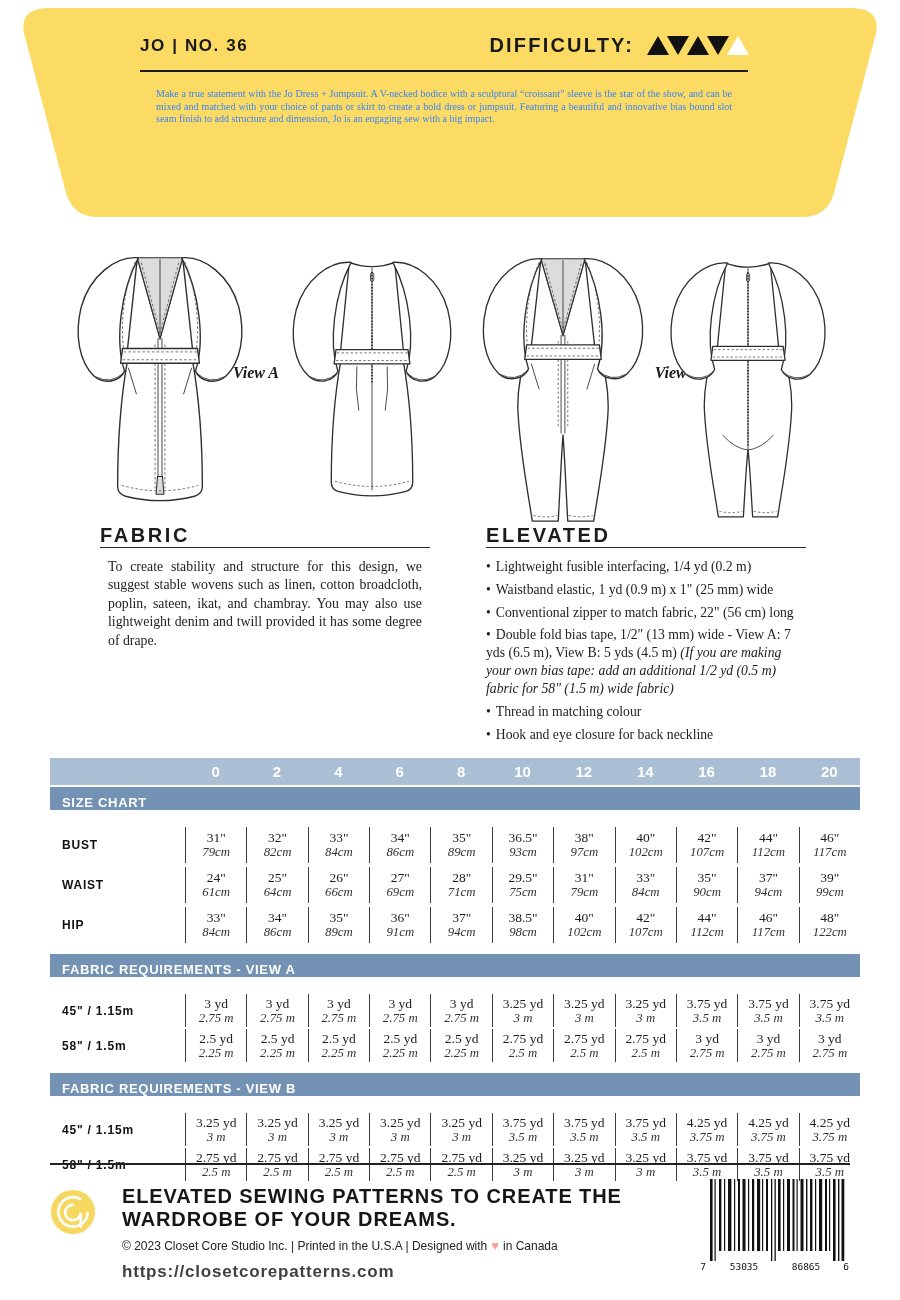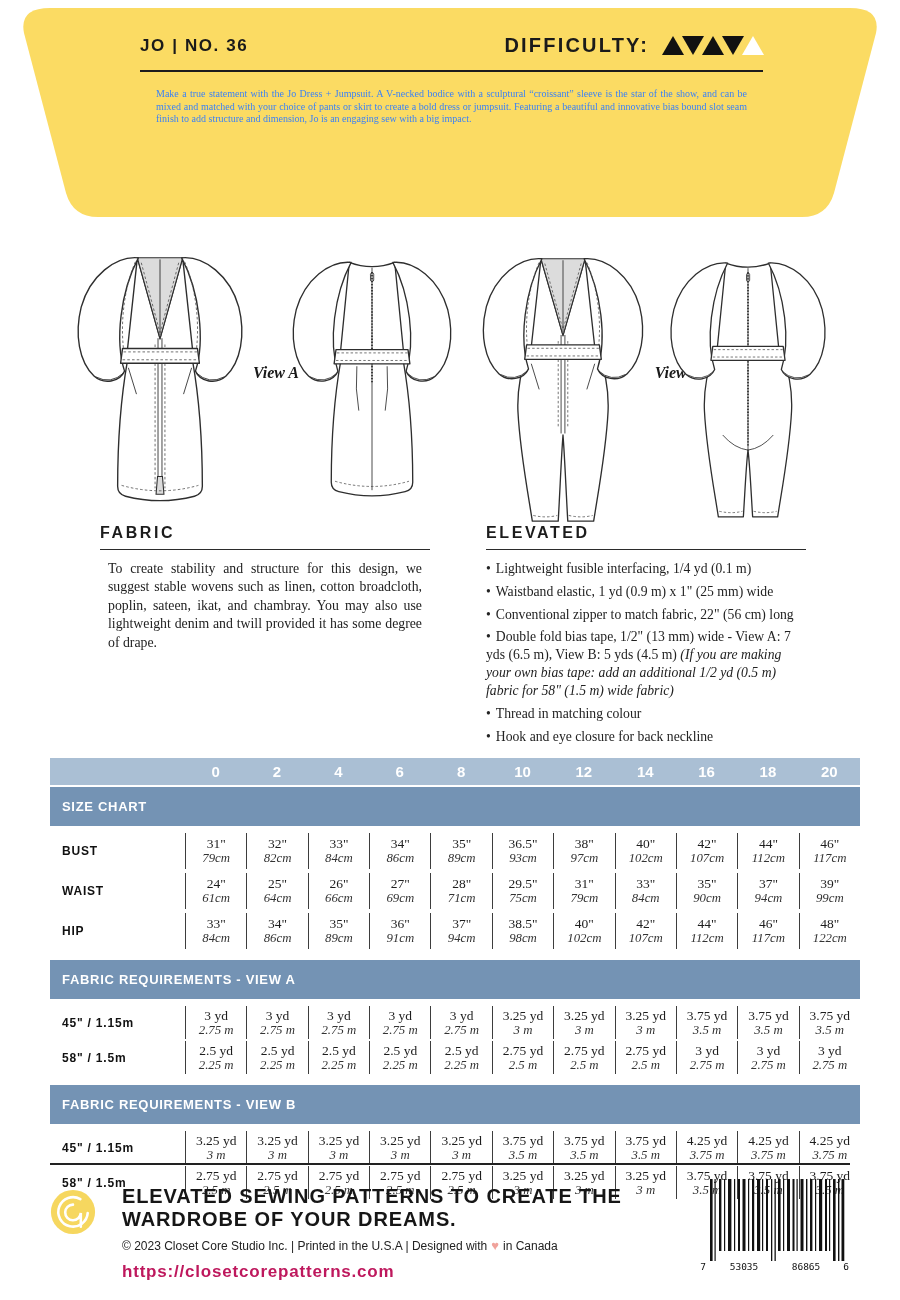--- a/index.html
+++ b/index.html
@@ -2,21 +2,21 @@
 <html style="--flap-yellow: #fbdb63; --light-blue: #aabfd4; --band-blue: #7493b4; --heart-pink: #f0a29b; --logo-yellow: #f6d75f;"><head>
 <meta charset="utf-8">
 <style>
   html,body{margin:0;padding:0;background:#e8e8e8;}
   .page{position:relative;width:900px;height:1300px;background:#fff;margin:0 auto;
         font-family:"Liberation Sans",sans-serif;color:#1a1a1a;overflow:hidden;}
 
   
   .flap{position:absolute;top:0;left:0;width:900px;height:225px;}
   .flap svg{position:absolute;top:0;left:0;}
-  .flap-inner{position:absolute;left:140px;right:137px;top:34px;}
+  .flap-inner{position:absolute;left:140px;right:152px;top:34px;}
   .flap-head{display:flex;justify-content:space-between;align-items:center;}
   .pattern-title{font-size:17px;font-weight:bold;letter-spacing:1.6px;}
   .difficulty{display:flex;align-items:center;gap:14px;}
   .difficulty-label{font-size:20px;letter-spacing:2.2px;font-weight:600;}
   .tri-row{display:flex;align-items:center;}
   .tri{width:0;height:0;border-left:11px solid transparent;border-right:11px solid transparent;margin:0 -1px;}
   .tri.up{border-bottom:19px solid #111;}
   .tri.down{border-top:19px solid #111;}
   .tri.up.empty{border-bottom-color:#fff;}
   .flap-rule{border:0;border-top:2px solid #1c1c1c;margin:13px 0 11px 0;}
@@ -25,66 +25,66 @@
 
   
   .views{position:absolute;top:240px;left:0;width:900px;height:296px;}
   .views svg{position:absolute;}
   #dress-front{left:66px;top:6px;width:188px;height:264px;}
   #dress-back{left:282px;top:6px;width:180px;height:264px;}
   #jump-front{left:472px;top:3px;width:182px;height:292px;}
   #jump-back{left:660px;top:3px;width:176px;height:292px;}
   .view-label{position:absolute;width:72px;text-align:center;top:124px;
               font-family:"Liberation Serif",serif;font-style:italic;font-weight:bold;font-size:16px;}
-  #view-a-label{left:240px;} #view-b-label{left:642px;}
+  #view-a-label{left:220px;} #view-b-label{left:642px;}
   .ln{fill:#fff;stroke:#2e2e2e;stroke-width:1.4;stroke-linejoin:round;stroke-linecap:round;}
   .shade{fill:#dcdcdc;stroke:#2e2e2e;stroke-width:1.1;}
   .thin{fill:none;stroke:#2e2e2e;stroke-width:.9;stroke-linecap:round;}
   .dash{fill:none;stroke:#4a4a4a;stroke-width:.8;stroke-dasharray:2.6 2.2;}
   .zip{fill:none;stroke:#2e2e2e;stroke-width:1.8;stroke-dasharray:1.4 1.8;}
 
   
   .columns{position:absolute;top:524px;left:100px;width:706px;display:flex;gap:56px;}
   .col-fabric{width:330px;} .col-supplies{width:320px;}
-  .col-head{font-size:16px;font-weight:bold;letter-spacing:2.6px;color:#1c1c1c;
-            border-bottom:1.6px solid #2b2b2b;padding-bottom:7px;margin:0 0 10px 0;}
+  .col-head{font-size:20px;font-weight:bold;letter-spacing:2.6px;color:#1c1c1c;
+            border-bottom:1.6px solid #2b2b2b;margin:0 0 10px 0;}
   .col-body{font-family:"Liberation Serif",serif;font-size:13.8px;line-height:1.34;
             text-align:justify;margin:8px;color:#222;}
   .sup-list{margin:0;padding:0;list-style:none;font-family:"Liberation Serif",serif;
             font-size:13.7px;line-height:1.3;color:#222;}
   .sup-list li{margin-bottom:5px;}
   .sup-list .bullet{margin-right:5px;}
   .sup-list i{font-family:"Liberation Serif",serif;}
 
   
   .tables{position:absolute;top:758px;left:50px;width:810px;}
   .grid-row{display:grid;grid-template-columns:135px repeat(11,1fr);}
   .sizes-row{background:var(--light-blue);height:27px;align-items:center;margin-bottom:2px;}
   .size-num{text-align:center;color:#fff;font-weight:bold;font-size:15px;}
-  .band{background:var(--band-blue);height:39px;display:flex;align-items:center;
-        padding-left:12px;color:#fff;font-weight:bold;font-size:13px;letter-spacing:.7px;margin-bottom:7px;}
+  .band{background:var(--band-blue);height:23px;display:flex;align-items:flex-end;
+        padding-left:12px;color:#fff;font-weight:bold;font-size:13px;letter-spacing:.7px;margin-bottom:17px;}
   .band.mt{margin-top:11px;}
   .m-row{height:36px;margin-bottom:4px;}
   .f-row{height:33px;margin-bottom:2px;}
   .row-label{display:flex;align-items:center;padding-left:12px;font-weight:bold;
              font-size:12px;letter-spacing:.8px;color:#111;}
   .vcell{border-left:1px solid #3d3d3d;display:flex;flex-direction:column;
          justify-content:center;text-align:center;}
   .l1{font-family:"Liberation Serif",serif;font-size:13.5px;color:#1d1d1d;line-height:1.13;}
   .l2{font-family:"Liberation Serif",serif;font-style:italic;font-size:12.8px;color:#333;line-height:1.13;}
 
   
   .footer{position:absolute;top:1163px;left:50px;width:800px;border-top:2px solid #222;
           display:flex;align-items:flex-start;padding-top:10px;}
   .logo{margin-top:14px;flex:0 0 auto;}
   .footer-text{margin-left:26px;flex:1 1 auto;}
   .tagline{font-size:20px;font-weight:bold;letter-spacing:.9px;margin:10px 0 0 0;color:#161616;}
   .copyright{font-size:12px;margin:7px 0 0 0;color:#222;}
   .heart{color:var(--heart-pink);margin:0 4px;font-size:13px;}
-  .site-url{font-size:17px;font-weight:bold;letter-spacing:.8px;margin:9px 0 0 0;color:#be185d;}
+  .site-url{font-size:17px;font-weight:bold;letter-spacing:.8px;margin:9px 0 0 0;color:#404040;}
   .barcode{flex:0 0 auto;margin-top:2px;}
   .bc-digit{font-family:"DejaVu Sans Mono",monospace;font-size:9.5px;fill:#111;}
 </style>
 </head>
 <body>
 
 <div class="page">
 
   <div class="flap">
     <svg width="900" height="225" viewBox="0 0 900 225">
@@ -178,21 +178,21 @@
   </div>
 
   <div class="columns">
     <div class="col-fabric">
       <h3 class="col-head">FABRIC</h3>
       <p class="col-body">To create stability and structure for this design, we suggest stable wovens such as linen, cotton broadcloth, poplin, sateen, ikat, and chambray. You may also use lightweight denim and twill provided it has some degree of drape.</p>
     </div>
     <div class="col-supplies">
       <h3 class="col-head">ELEVATED</h3>
       <ul class="sup-list">
-          <li><span class="bullet">•</span><span>Lightweight fusible interfacing, 1/4 yd (0.1 m)</span></li>
+          <li><span class="bullet">•</span><span>Lightweight fusible interfacing, 1/4 yd (0.2 m)</span></li>
           <li><span class="bullet">•</span><span>Waistband elastic, 1 yd (0.9 m) x 1" (25 mm) wide</span></li>
           <li><span class="bullet">•</span><span>Conventional zipper to match fabric, 22" (56 cm) long</span></li>
           <li><span class="bullet">•</span><span>Double fold bias tape, 1/2" (13 mm) wide - View A: 7 yds (6.5 m), View B: 5 yds (4.5 m) </span><i>(If you are making your own bias tape: add an additional 1/2 yd (0.5 m) fabric for 58" (1.5 m) wide fabric)</i></li>
           <li><span class="bullet">•</span><span>Thread in matching colour</span></li>
           <li><span class="bullet">•</span><span>Hook and eye closure for back neckline</span></li>
         </ul>
     </div>
   </div>
 
   <div class="tables" id="tables">

